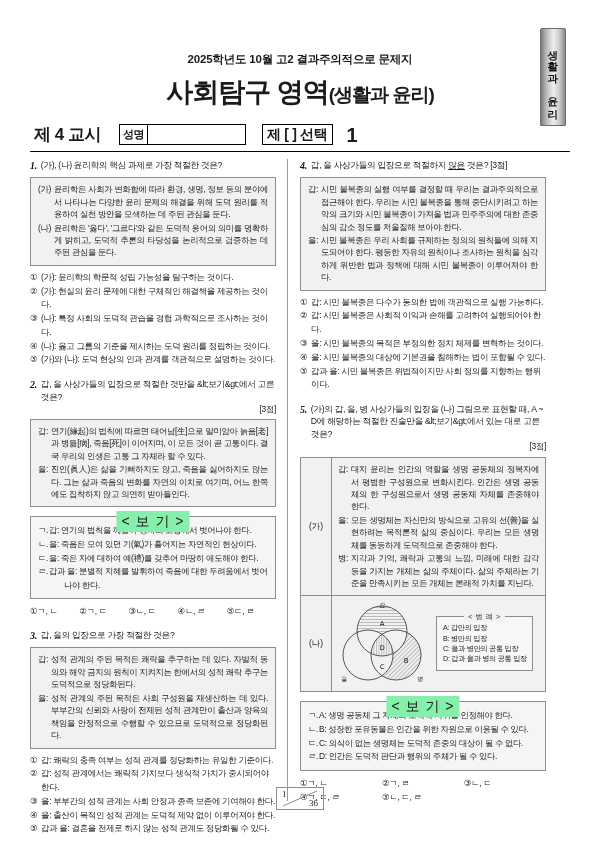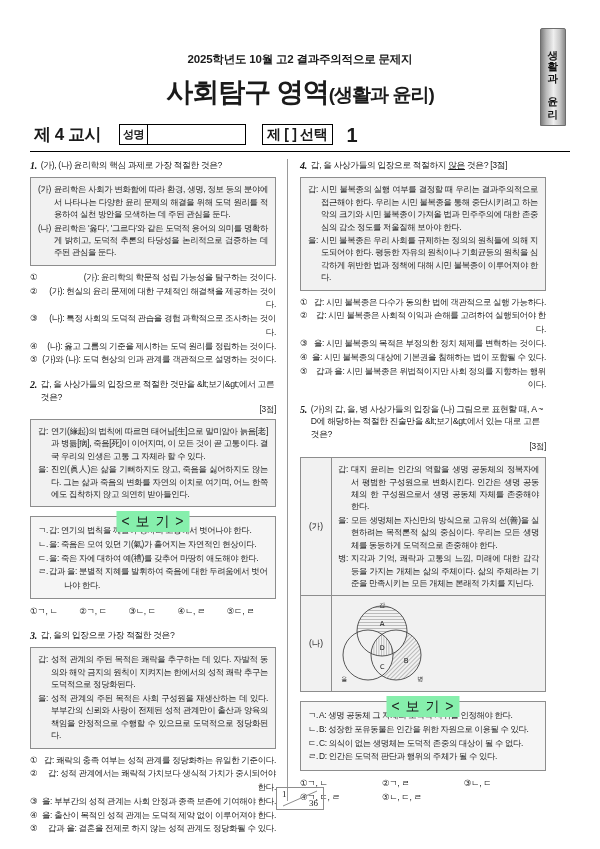--- a/index.html
+++ b/index.html
@@ -62,21 +62,21 @@
   .bogi-title{position:absolute;top:-6px;left:50%;transform:translateX(-50%);
     background:#86efac;padding:0 5px;font-size:14px;letter-spacing:1px;white-space:nowrap;}
   .bogi .row{display:flex;margin-bottom:1px;}
   .bogi .tag{flex:none;width:11px;}
   .bogi .body{flex:1;}
   .bogi .cont{padding-left:26px;}
 
   .choices{margin-top:5px;font-size:8.5px;line-height:1.62;letter-spacing:-.35px;}
   .choices .ch{display:flex;}
   .choices .ch .mk{flex:none;width:11px;}
-  .choices .ch .tx{flex:1;text-align:right;}
+  .choices .ch .tx{flex:1;}
   .choices.inline{display:flex;gap:0;margin-top:6px;}
   .choices.inline .ch{flex:1;display:block;white-space:nowrap;}
   .choices.grid3{display:flex;flex-wrap:wrap;margin-top:6px;}
   .choices.grid3 .ch{width:33.3%;white-space:nowrap;display:block;}
 
   
   .qtable{border:1px solid #8d8d8d;margin-top:5px;background:#f1f1f1;}
   .qtable .trow{display:flex;border-bottom:1px solid #8d8d8d;}
   .qtable .trow:last-child{border-bottom:none;}
   .qtable .lab{flex:none;width:30px;border-right:1px solid #8d8d8d;display:flex;
@@ -264,21 +264,21 @@
             <span class="q-num">4.</span>
             <span class="q-text"><span>갑, 을 사상가들의 입장으로 적절하지 </span><span class="u">않은</span><span> 것은? [3점]</span></span>
           </div>
           <div class="panel">
             <div class="row">
               <span class="tag">갑:</span>
               <span class="body">시민 불복종의 실행 여부를 결정할 때 우리는 결과주의적으로 접근해야 한다. 우리는 시민 불복종을 통해 중단시키려고 하는 악의 크기와 시민 불복종이 가져올 법과 민주주의에 대한 존중심의 감소 정도를 저울질해 보아야 한다.</span>
             </div>
             <div class="row">
               <span class="tag">을:</span>
-              <span class="body">시민 불복종은 우리 사회를 규제하는 정의의 원칙들에 의해 지도되어야 한다. 평등한 자유의 원칙이나 기회균등의 원칙을 심각하게 위반한 법과 정책에 대해 시민 불복종이 이루어져야 한다.</span>
+              <span class="body">시민 불복종은 우리 사회를 규제하는 정의의 원칙들에 의해 지도되어야 한다. 평등한 자유의 원칙이나 조사하는 원칙을 심각하게 위반한 법과 정책에 대해 시민 불복종이 이루어져야 한다.</span>
             </div>
           </div>
           <div class="choices">
             <div class="ch">
                 <span class="mk">①</span>
                 <span class="tx">갑: 시민 불복종은 다수가 동의한 법에 객관적으로 실행 가능하다.</span>
               </div>
             <div class="ch">
                 <span class="mk">②</span>
                 <span class="tx">갑: 시민 불복종은 사회적 이익과 손해를 고려하여 실행되어야 한다.</span>
@@ -377,20 +377,27 @@
                       <text x="46" y="6" font-size="6" text-anchor="middle" fill="#222" font-family="DejaVu Sans, sans-serif">갑</text>
                       <text x="8" y="80" font-size="6" text-anchor="middle" fill="#222" font-family="DejaVu Sans, sans-serif">을</text>
                       <text x="84" y="80" font-size="6" text-anchor="middle" fill="#222" font-family="DejaVu Sans, sans-serif">병</text>
 
                       <text x="46" y="25" font-size="7" text-anchor="middle" fill="#111" font-family="DejaVu Sans, sans-serif">A</text>
                       <text x="70" y="62" font-size="7" text-anchor="middle" fill="#111" font-family="DejaVu Sans, sans-serif">B</text>
                       <text x="46" y="68" font-size="6.5" text-anchor="middle" fill="#111" font-family="DejaVu Sans, sans-serif">C</text>
                       <text x="46" y="49" font-size="6.5" text-anchor="middle" fill="#111" font-family="DejaVu Sans, sans-serif">D</text>
                     </svg>
                   </div>
+                  <div class="lgd">
+                    <div class="lgd-title">&lt; 범 례 &gt;</div>
+                    <div>A: 갑만의 입장</div>
+                    <div>B: 병만의 입장</div>
+                    <div>C: 을과 병만의 공통 입장</div>
+                    <div>D: 갑과 을과 병의 공통 입장</div>
+                  </div>
                 </div>
               </div>
             </div>
           </div>
 
           <div class="bogi">
             <div class="bogi-title">&lt; 보 기 &gt;</div>
             <div class="row">
                 <span class="tag">ㄱ.</span>
                 <span class="body">A: 생명 공동체 그 자체의 도덕적 지위를 인정해야 한다.</span>

